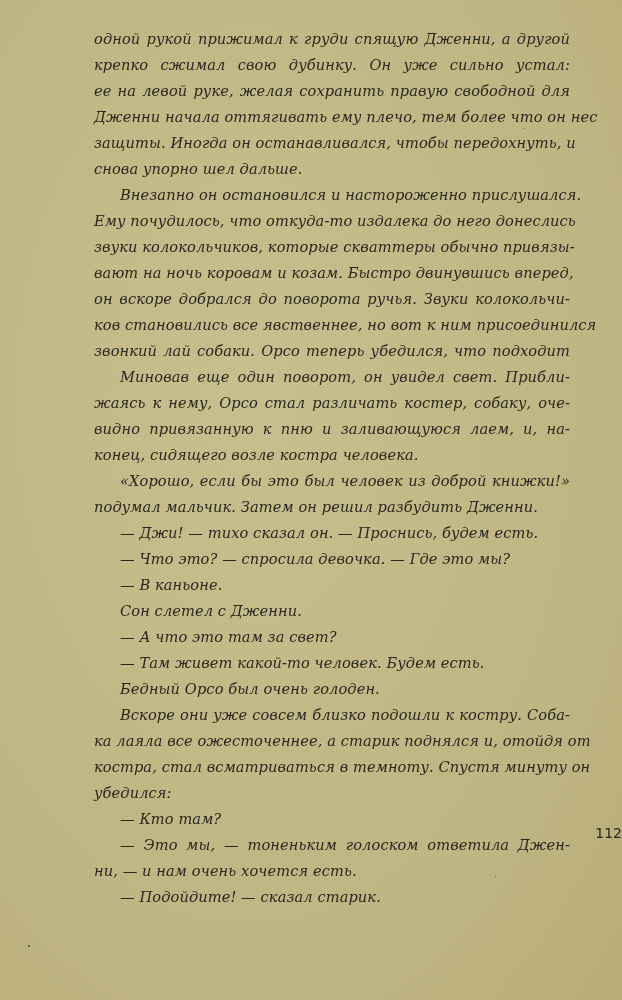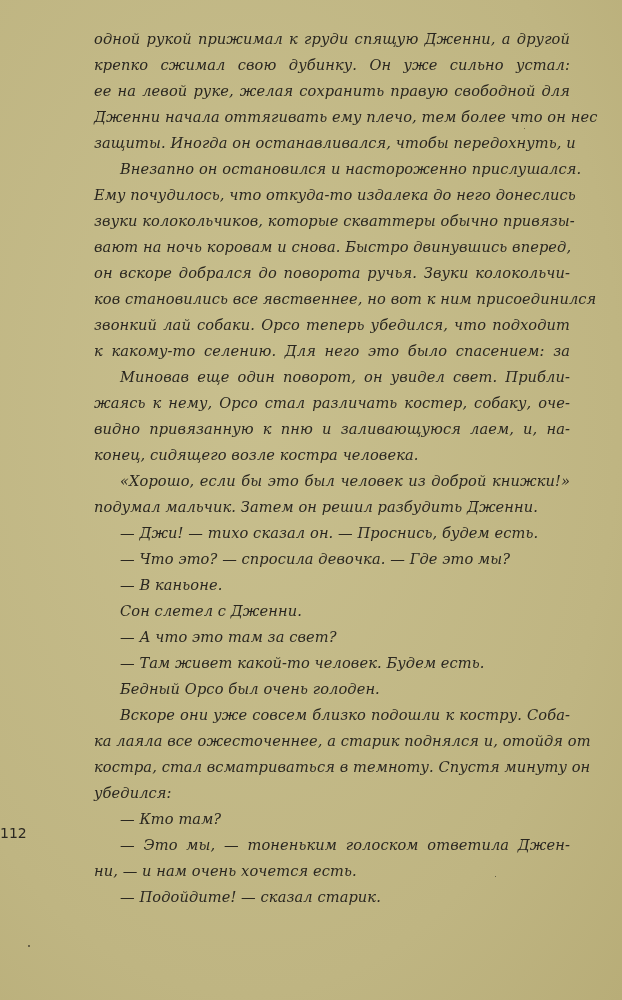--- a/index.html
+++ b/index.html
@@ -36,21 +36,21 @@
       text-align-last: left;
     }
     .indent {
       padding-left: 26px;
     }
     .page-number {
       position: absolute;
       left: 0;
       width: 622px;
       top: 825px;
-      text-align: left;
+      text-align: right;
       font-size: 14px;
       font-family: "DejaVu Sans", sans-serif;
       color: #2a2720;
     }
     .speck {
       position: absolute;
       width: 2px;
       height: 2px;
       border-radius: 1px;
       background: #4a4535;
@@ -58,28 +58,28 @@
   </style>
 </head>
 <body>
 
 <div class="page">
   <div class="line">одной рукой прижимал к груди спящую Дженни, а другой</div>
   <div class="line">крепко сжимал свою дубинку. Он уже сильно устал:</div>
   <div class="line">ее на левой руке, желая сохранить правую свободной для</div>
   <div class="line">Дженни начала оттягивать ему плечо, тем более что он нес</div>
   <div class="line">защиты. Иногда он останавливался, чтобы передохнуть, и</div>
+  <div class="line last">снова упорно шел дальше.</div>
   <div class="line indent">Внезапно он остановился и настороженно прислушался.</div>
   <div class="line">Ему почудилось, что откуда-то издалека до него донеслись</div>
   <div class="line">звуки колокольчиков, которые скваттеры обычно привязы-</div>
-  <div class="line">вают на ночь коровам и снова. Быстро двинувшись вперед,</div>
+  <div class="line">вают на ночь коровам и козам. Быстро двинувшись вперед,</div>
   <div class="line">он вскоре добрался до поворота ручья. Звуки колокольчи-</div>
   <div class="line">ков становились все явственнее, но вот к ним присоединился</div>
   <div class="line">звонкий лай собаки. Орсо теперь убедился, что подходит</div>
-  <div class="line">к какому-то селению. Для него это было спасением: за</div>
   <div class="line indent">Миновав еще один поворот, он увидел свет. Прибли-</div>
   <div class="line">жаясь к нему, Орсо стал различать костер, собаку, оче-</div>
   <div class="line">видно привязанную к пню и заливающуюся лаем, и, на-</div>
   <div class="line last">конец, сидящего возле костра человека.</div>
   <div class="line indent">«Хорошо, если бы это был человек из доброй книжки!»</div>
   <div class="line last">подумал мальчик. Затем он решил разбудить Дженни.</div>
   <div class="line indent last">— Джи! — тихо сказал он. — Проснись, будем есть.</div>
   <div class="line indent last">— Что это? — спросила девочка. — Где это мы?</div>
   <div class="line indent last">— В каньоне.</div>
   <div class="line indent last">Сон слетел с Дженни.</div>

